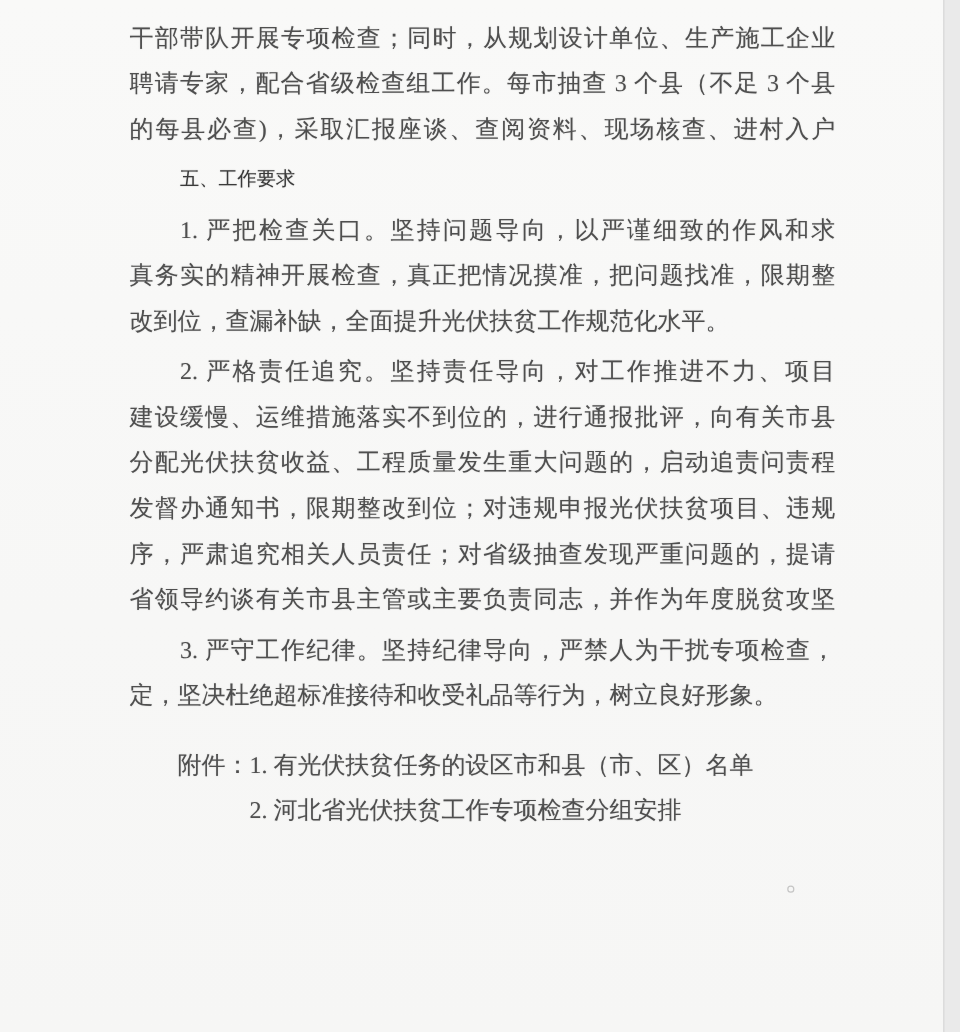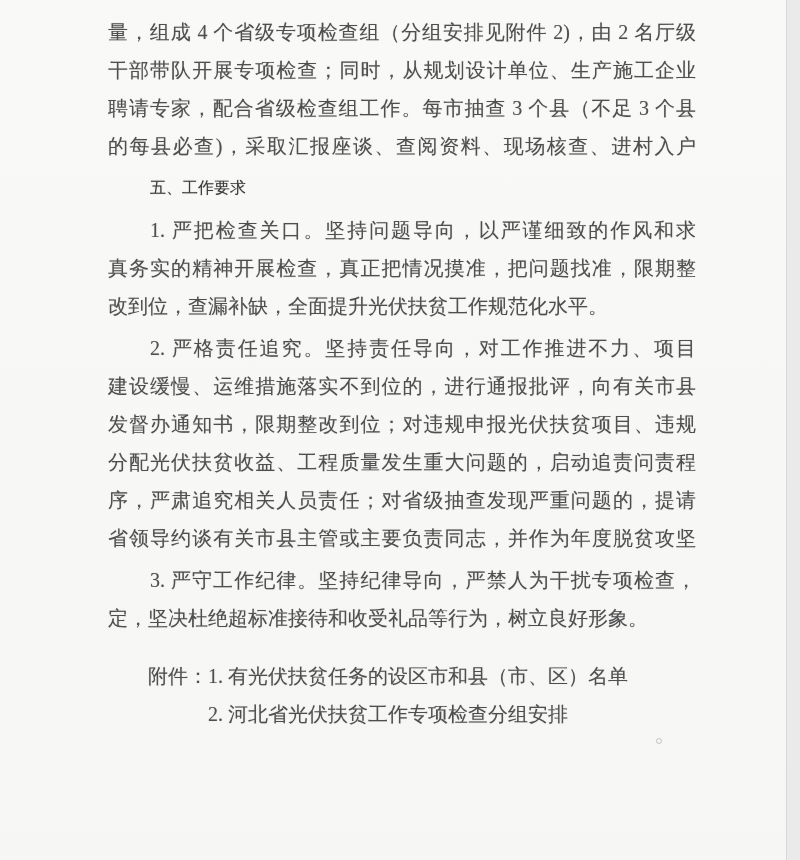--- a/index.html
+++ b/index.html
@@ -59,38 +59,37 @@
     border:1px solid #9d9d9d;
     opacity:.55;
   }
 </style>
 </head>
 <body>
 
 <div class="page">
   <div class="text-block" id="textBlock">
       <div class="para body">
-        <div class="line just">量，组成 4 个省级专项检查组（分组安排见附件 2)，由 2 名厅级</div>
         <div class="line just">干部带队开展专项检查；同时，从规划设计单位、生产施工企业</div>
         <div class="line just">聘请专家，配合省级检查组工作。每市抽查 3 个县（不足 3 个县</div>
         <div class="line just">的每县必查)，采取汇报座谈、查阅资料、现场核查、进村入户</div>
       </div>
       <div class="para heading">
         <div class="line indent">五、工作要求</div>
       </div>
       <div class="para body">
         <div class="line just indent">1. 严把检查关口。坚持问题导向，以严谨细致的作风和求</div>
         <div class="line just">真务实的精神开展检查，真正把情况摸准，把问题找准，限期整</div>
         <div class="line">改到位，查漏补缺，全面提升光伏扶贫工作规范化水平。</div>
       </div>
       <div class="para body">
         <div class="line just indent">2. 严格责任追究。坚持责任导向，对工作推进不力、项目</div>
         <div class="line just">建设缓慢、运维措施落实不到位的，进行通报批评，向有关市县</div>
+        <div class="line just">分配光伏扶贫收益、工程质量发生重大问题的，启动追责问责程</div>
         <div class="line just">发督办通知书，限期整改到位；对违规申报光伏扶贫项目、违规</div>
-        <div class="line just">分配光伏扶贫收益、工程质量发生重大问题的，启动追责问责程</div>
         <div class="line just">序，严肃追究相关人员责任；对省级抽查发现严重问题的，提请</div>
         <div class="line just">省领导约谈有关市县主管或主要负责同志，并作为年度脱贫攻坚</div>
       </div>
       <div class="para body">
         <div class="line just indent">3. 严守工作纪律。坚持纪律导向，严禁人为干扰专项检查，</div>
         <div class="line">定，坚决杜绝超标准接待和收受礼品等行为，树立良好形象。</div>
       </div>
       <div class="para attachment">
         <div class="line att-0">附件：1. 有光伏扶贫任务的设区市和县（市、区）名单</div>
         <div class="line att-1">2. 河北省光伏扶贫工作专项检查分组安排</div>

